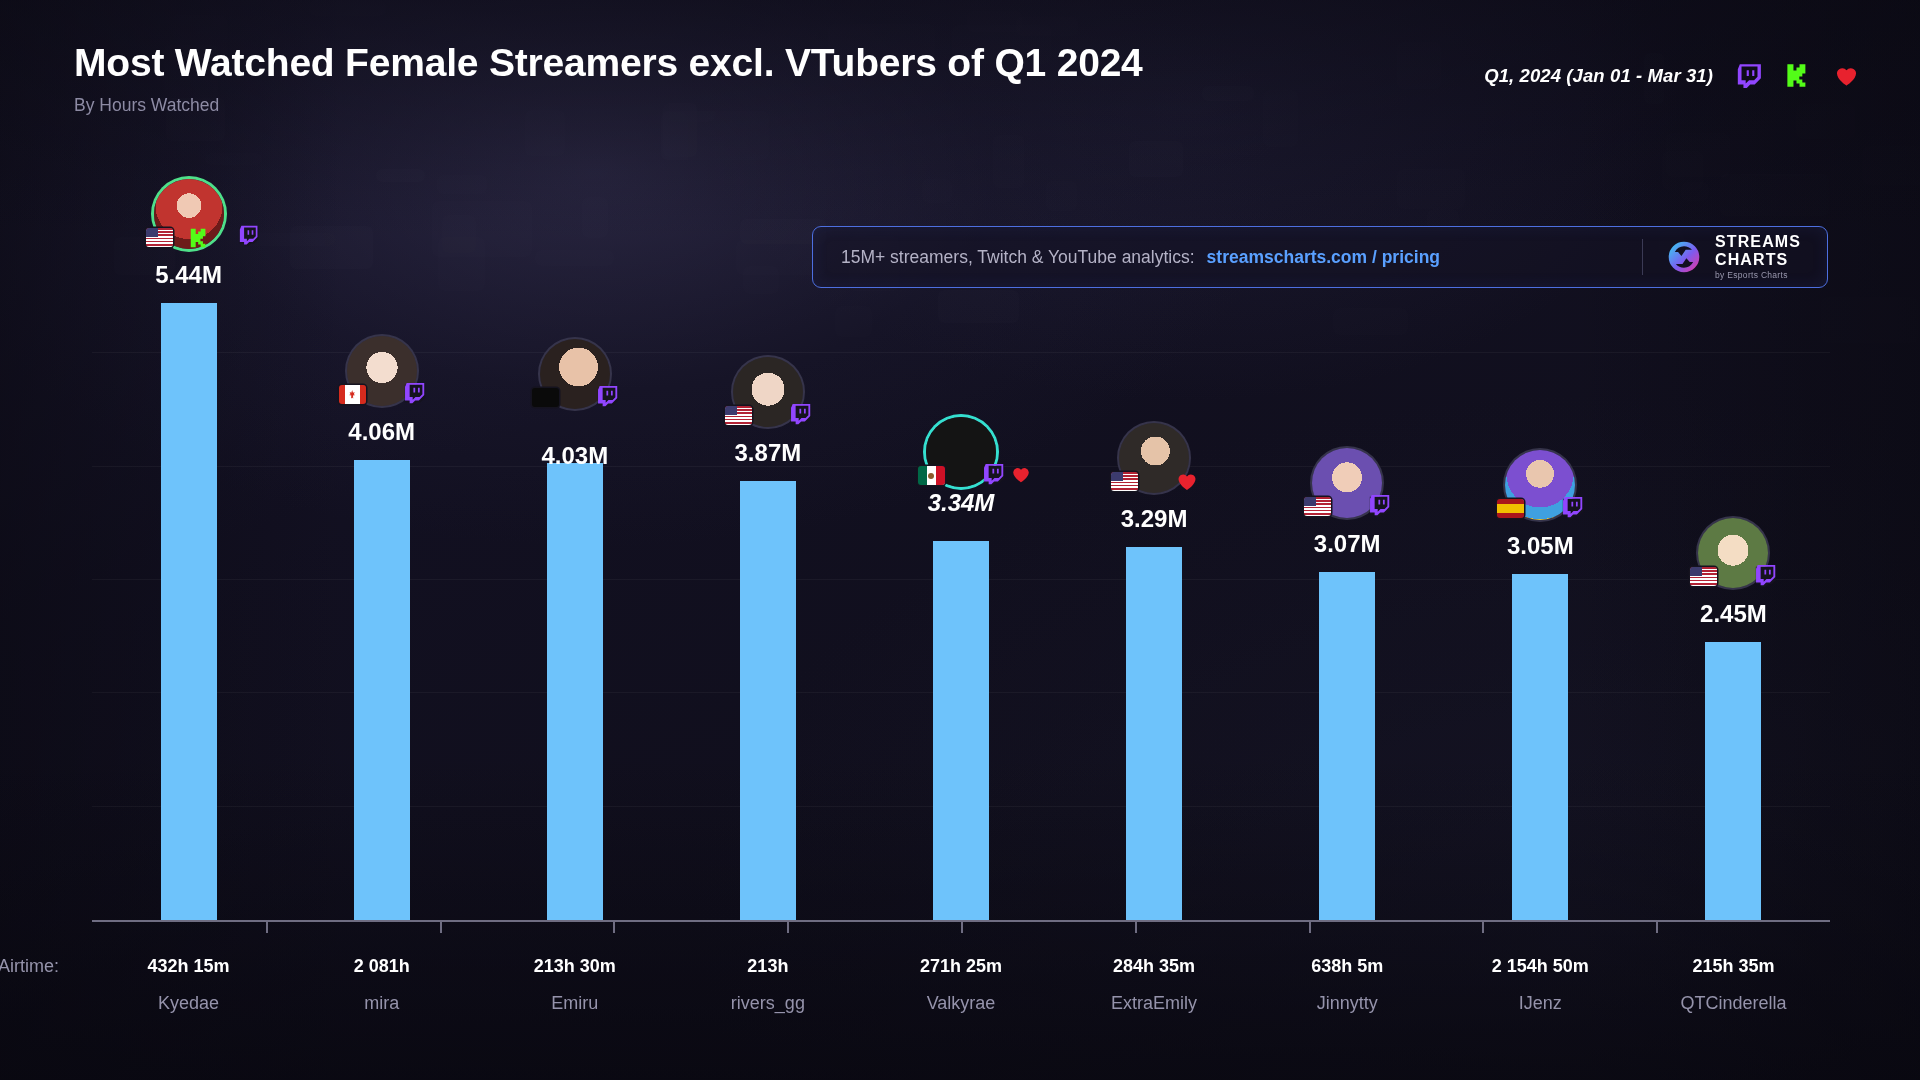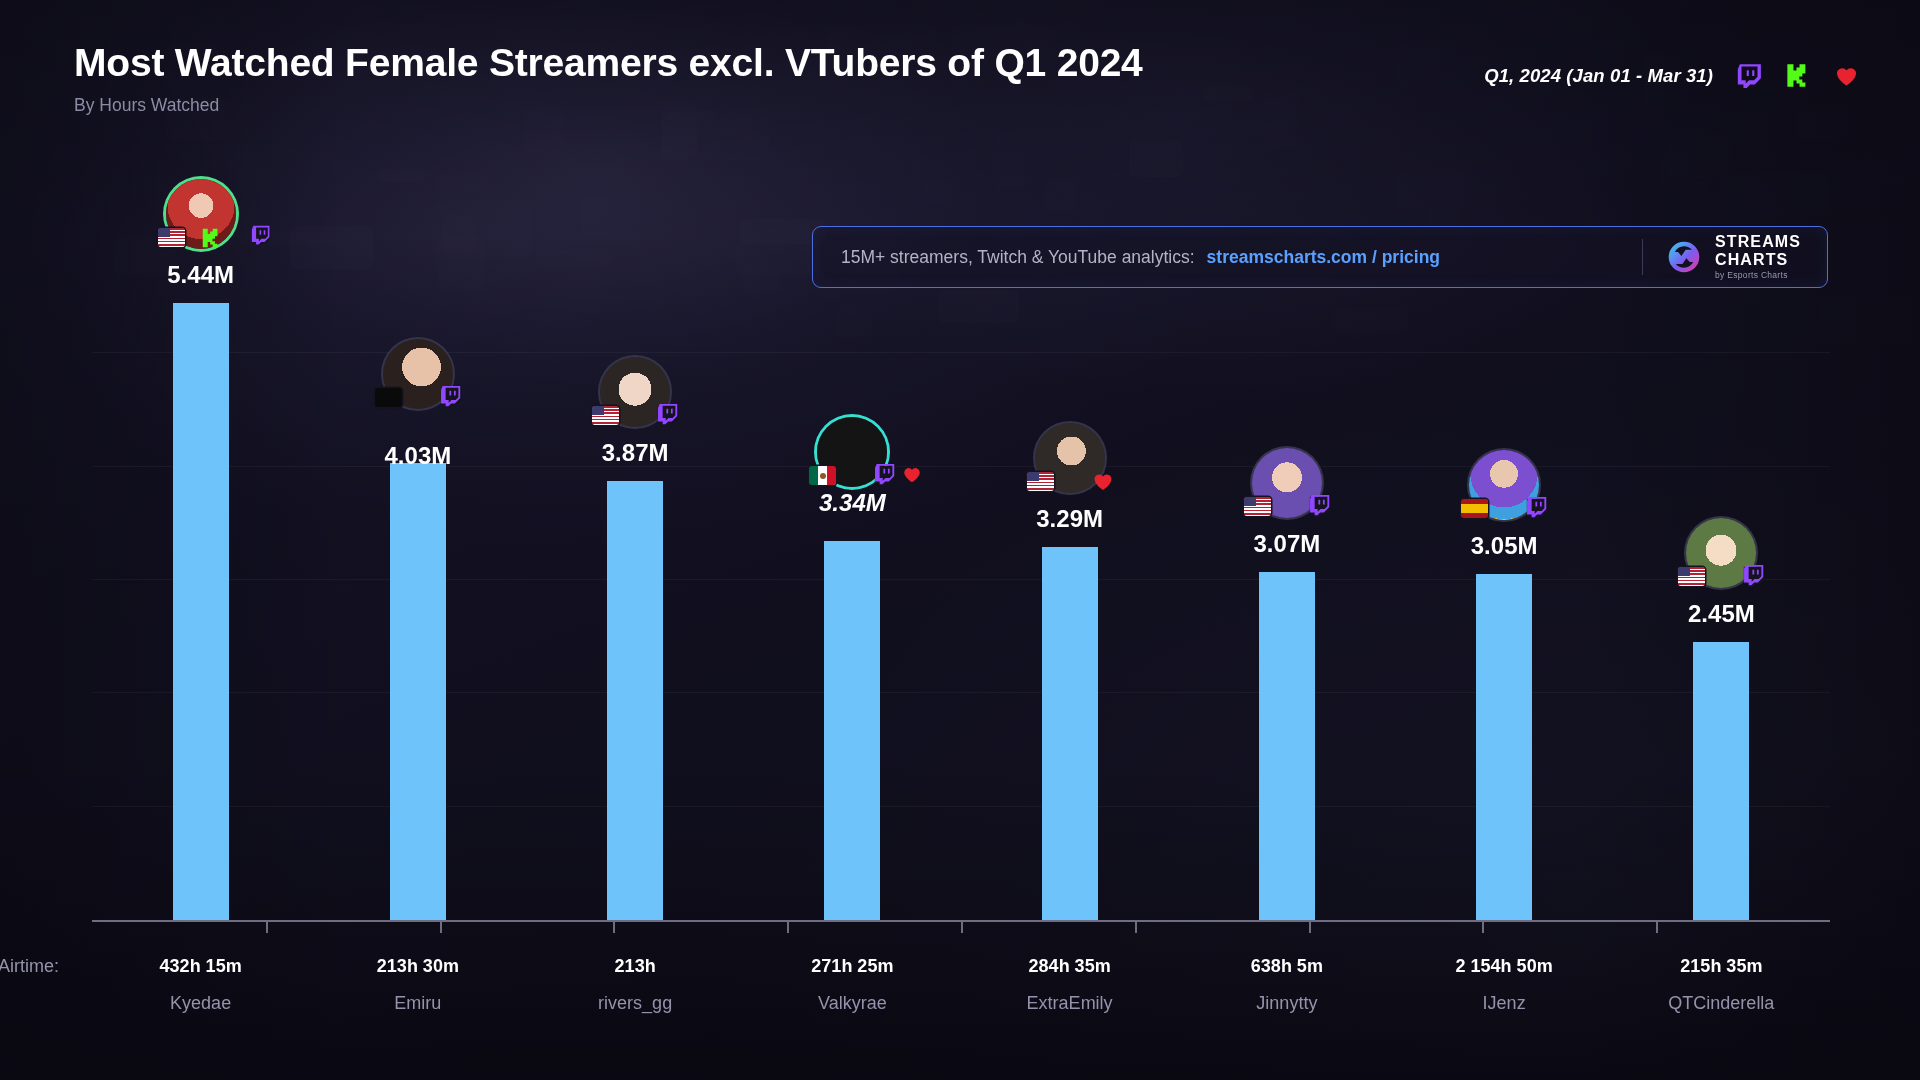--- a/index.html
+++ b/index.html
@@ -290,20 +290,35 @@
               <path fill="#53fc18" d="M3 2h5.4v5.6h2.7V4.9h2.7V2H19v8.2h-2.7v2.7h-2.7v2.7h2.7v2.7H19V22h-5.2v-2.9h-2.7v-2.7H8.4V22H3V2z"></path>
             </svg></div>
           <div class="badge-plat2"><svg class="pbadge" viewBox="0 0 24 26" width="100%" height="100%">
               <path fill="#15131f" d="M1 3h22v14l-5 5h-4l-3 3H7v-3H1V3z"></path>
               <path fill="#9146ff" d="M3 1 1.2 5.2V20h5v3h3l3-3h4L22 14.2V1H3zm17 12.2-3 3h-4.5l-3 3v-3H6.2V3H20v10.2z"></path>
               <path fill="#9146ff" d="M15.2 6.2h1.9v5.3h-1.9zM10.3 6.2h1.9v5.3h-1.9z"></path>
             </svg></div>
         </div>
       </div>
       <div class="col">
+        <div class="bar" style="height: 460.133px;"></div>
+        <div class="bar-label" style="bottom: 474.133px;">4.06M</div>
+        <div class="avatar-wrap" style="bottom: 512.133px;">
+          <div class="avatar ">
+            <div class="av-img face-b"></div>
+          </div>
+          <div class="badge-flag flag-ca"></div>
+          <div class="badge-plat"><svg class="pbadge" viewBox="0 0 24 26" width="100%" height="100%">
+              <path fill="#15131f" d="M1 3h22v14l-5 5h-4l-3 3H7v-3H1V3z"></path>
+              <path fill="#9146ff" d="M3 1 1.2 5.2V20h5v3h3l3-3h4L22 14.2V1H3zm17 12.2-3 3h-4.5l-3 3v-3H6.2V3H20v10.2z"></path>
+              <path fill="#9146ff" d="M15.2 6.2h1.9v5.3h-1.9zM10.3 6.2h1.9v5.3h-1.9z"></path>
+            </svg></div>
+        </div>
+      </div>
+      <div class="col">
         <div class="bar" style="height: 456.733px;"></div>
         <div class="bar-label" style="bottom: 450px;">4.03M</div>
         <div class="avatar-wrap" style="bottom: 508.733px;">
           <div class="avatar ">
             <div class="av-img face-c"></div>
           </div>
           <div class="badge-flag flag-dark"></div>
           <div class="badge-plat"><svg class="pbadge" viewBox="0 0 24 26" width="100%" height="100%">
               <path fill="#15131f" d="M1 3h22v14l-5 5h-4l-3 3H7v-3H1V3z"></path>
               <path fill="#9146ff" d="M3 1 1.2 5.2V20h5v3h3l3-3h4L22 14.2V1H3zm17 12.2-3 3h-4.5l-3 3v-3H6.2V3H20v10.2z"></path>
@@ -418,20 +433,24 @@
     <div class="tick" style="left: 1656.2px;"></div>
   </div>
 
 <div id="airtime-caption">Airtime:</div>
 <div id="footer">
     <div class="fcol">
       <div class="airtime">432h 15m</div>
       <div class="sname">Kyedae</div>
     </div>
     <div class="fcol">
+      <div class="airtime">2 081h</div>
+      <div class="sname">mira</div>
+    </div>
+    <div class="fcol">
       <div class="airtime">213h 30m</div>
       <div class="sname">Emiru</div>
     </div>
     <div class="fcol">
       <div class="airtime">213h</div>
       <div class="sname">rivers_gg</div>
     </div>
     <div class="fcol">
       <div class="airtime">271h 25m</div>
       <div class="sname">Valkyrae</div>

